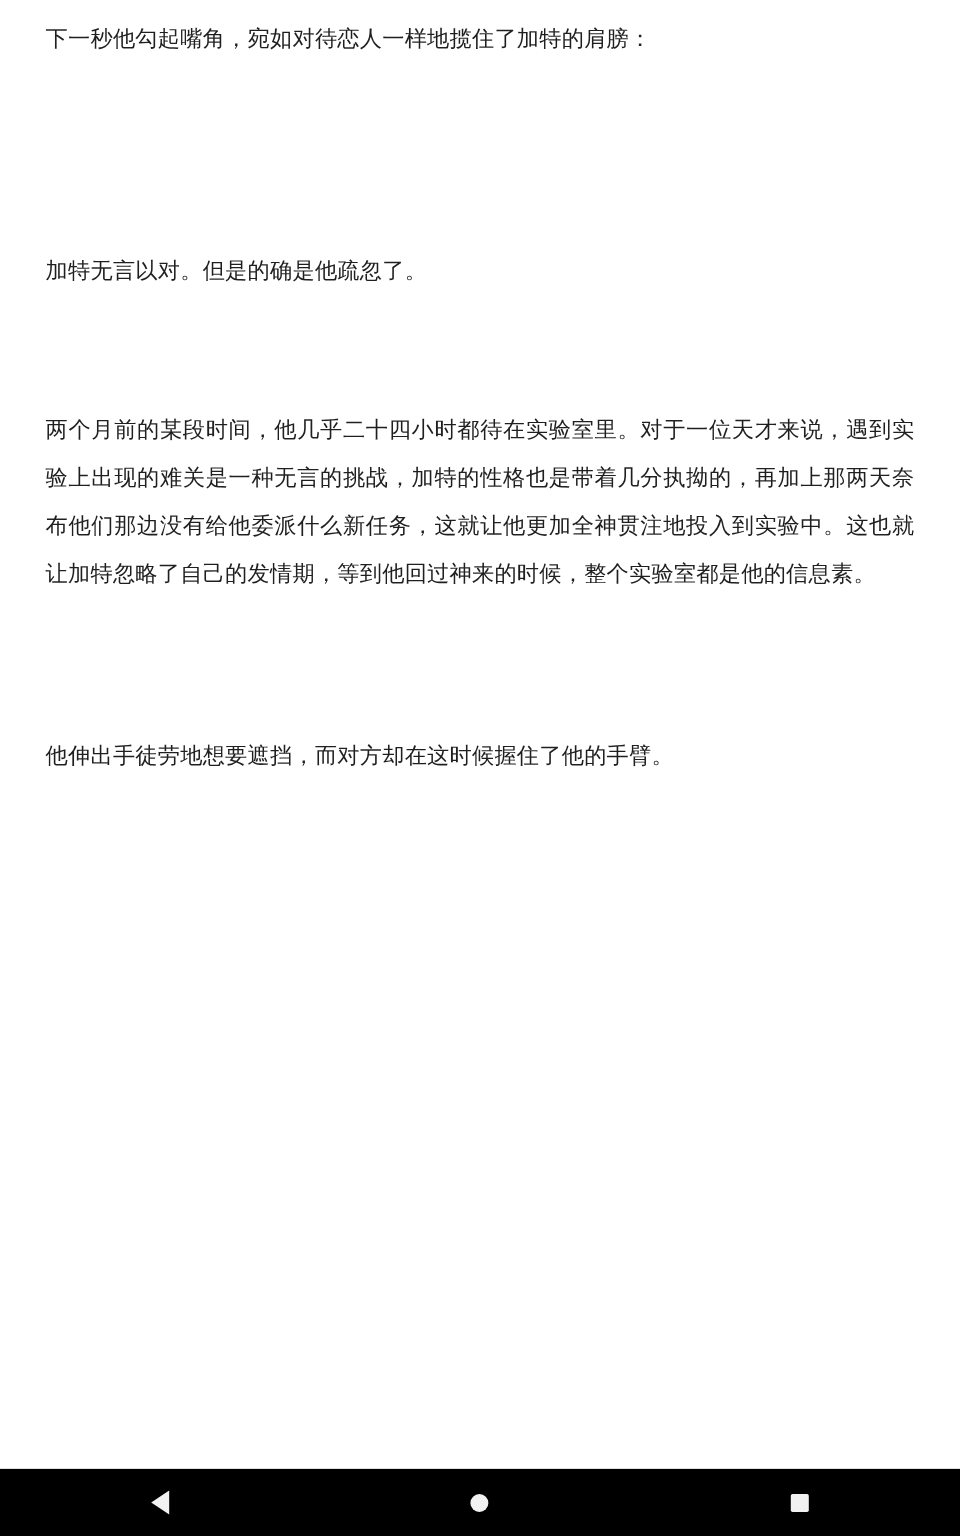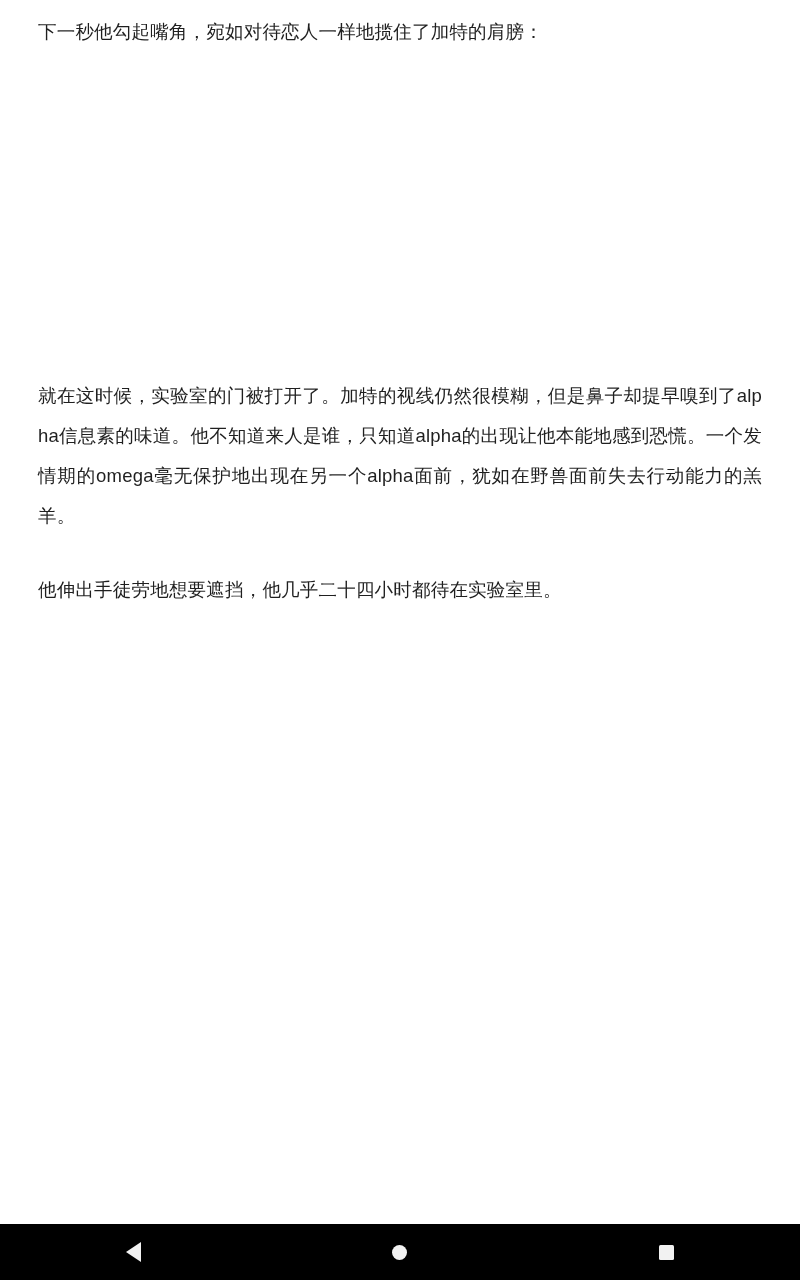--- a/index.html
+++ b/index.html
@@ -96,30 +96,31 @@
 <div id="page">
 
   <div id="reader">
     <div class="top-pad"></div>
 
     <p class="para">下一秒他勾起嘴角，宛如对待恋人一样地揽住了加特的肩膀：</p>
     <div class="gap-xl"></div>
 
     <div class="gap-lg"></div>
 
+    <p class="para">加特无言以对。但是的确是他疏忽了。</p>
     <div class="gap-xl"></div>
 
+    <p class="para">两个月前的某段时间，他几乎二十四小时都待在实验室里。对于一位天才来说，遇到实验上出现的难关是一种无言的挑战，加特的性格也是带着几分执拗的，再加上那两天奈布他们那边没有给他委派什么新任务，这就让他更加全神贯注地投入到实验中。这也就让加特忽略了自己的发情期，等到他回过神来的时候，整个实验室都是他的信息素。</p>
     <div class="gap-xs"></div>
 
     <div class="gap-md"></div>
 
-    <p class="para">就在这时候，实验室的门被打开了。加特的视线仍然很模糊，但是鼻子却提早嗅到了alpha信息素的味道。他不知道来人是谁，只知道alpha的出现让他本能地感到恐慌。一个发情期的omega毫无保护地出现在另一个alpha面前，犹如在野兽面前失去行动能力的羔羊。</p>
     <div class="gap-sm"></div>
 
-    <p class="para">他伸出手徒劳地想要遮挡，他几乎二十四小时都待在实验室里。</p>
+    <p class="para">他伸出手徒劳地想要遮挡，而对方却在这时候握住了他的手臂。</p>
   </div>
 
   <div id="navbar">
     <div class="nav-btn">
       <div class="tri-back"></div>
       <span class="sr-only">返回</span>
     </div>
     <div class="nav-btn">
       <div class="circle-home"></div>
       <span class="sr-only">主页</span>

